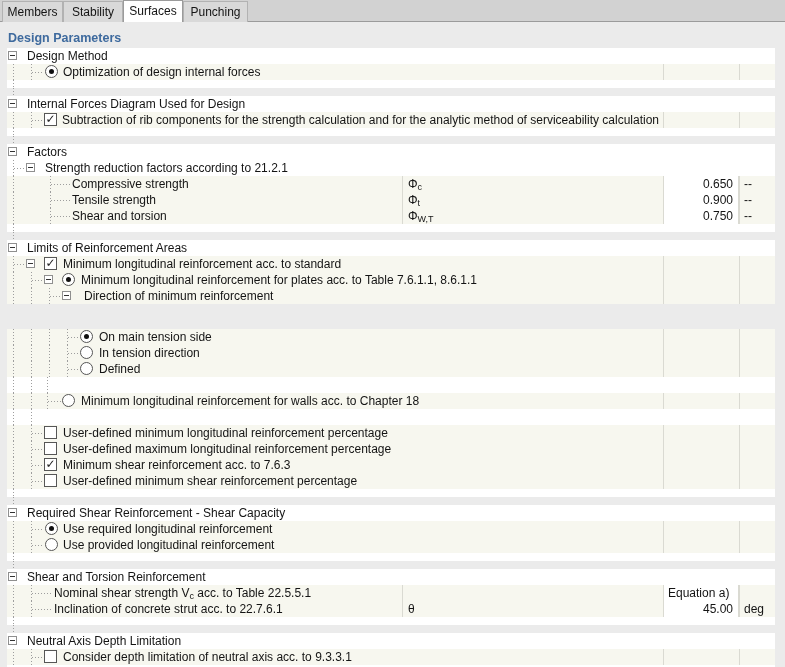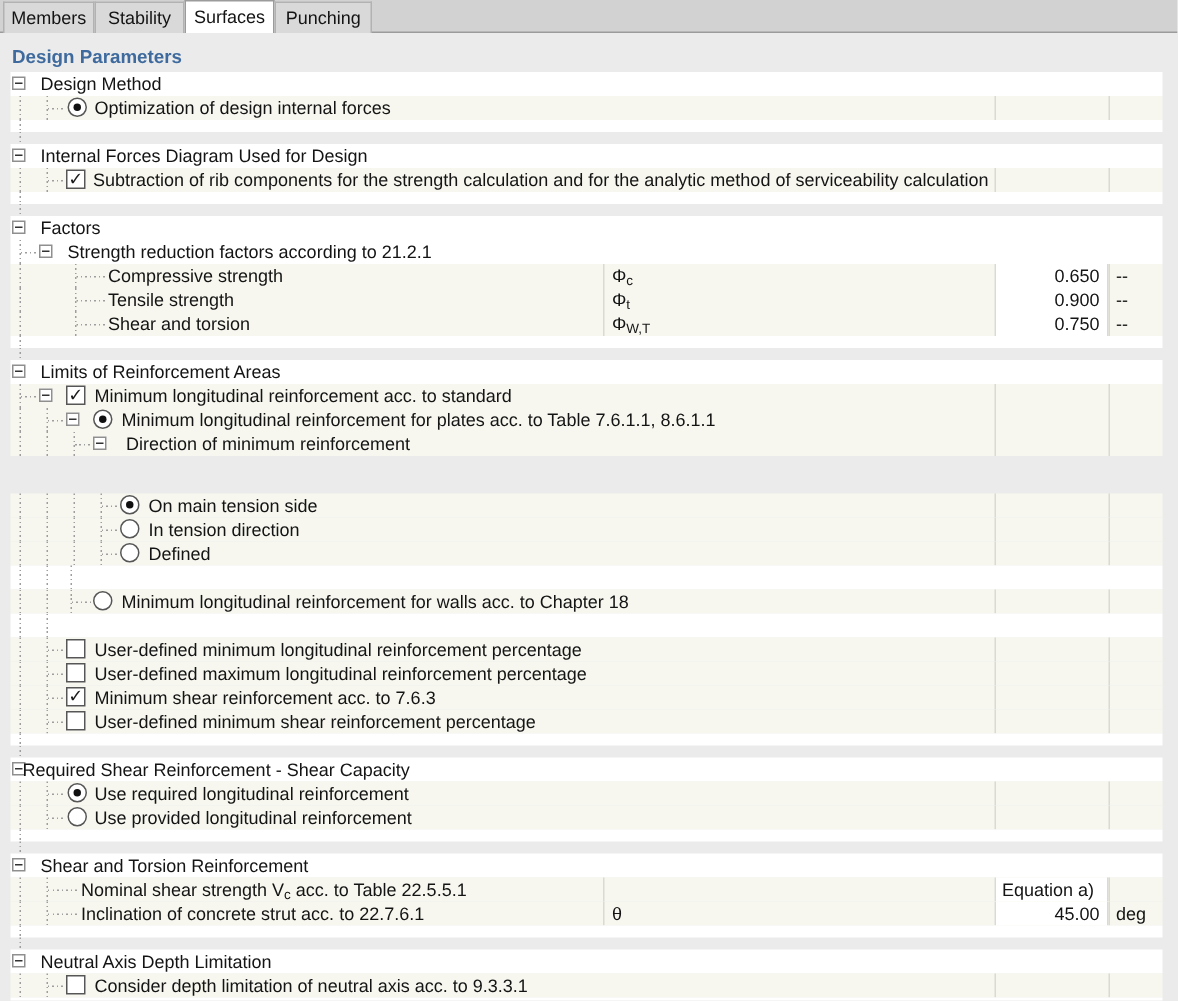--- a/index.html
+++ b/index.html
@@ -321,21 +321,21 @@
     <div class="row bg-white" style="height: 8px;">
       <span class="rowbg"></span>
       <span class="guide" style="left: 13px;"></span>
     </div>
     <div class="row bg-gap" style="height: 8px;">
       <span class="guide" style="left: 13px;"></span>
     </div>
     <div class="row bg-white" style="height: 16px;">
       <span class="rowbg"></span>
       <span class="expander" style="left: 8px;"></span>
-      <span class="lbl" style="left: 15px;">Required Shear Reinforcement - Shear Capacity</span>
+      <span class="lbl" style="left: 27px;">Required Shear Reinforcement - Shear Capacity</span>
     </div>
     <div class="row bg-cream" style="height: 16px;">
       <span class="rowbg"></span>
       <span class="guide" style="left: 13px;"></span>
       <span class="guide" style="left: 31px;"></span>
       <span class="stub" style="left: 32px; width: 12px;"></span>
       <span class="ctl radio checked" style="left: 45px;"></span>
       <span class="lbl" style="left: 63px;">Use required longitudinal reinforcement</span>
       <span class="sep" style="left: 663px;"></span>
       <span class="sep" style="left: 739px;"></span>

